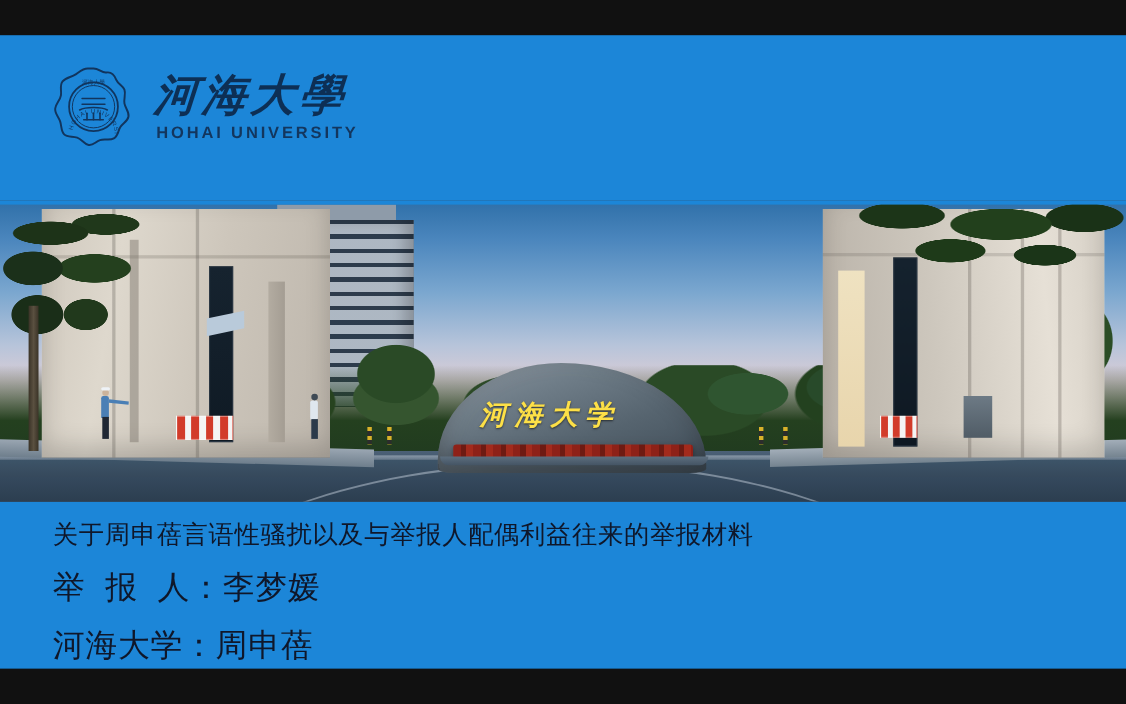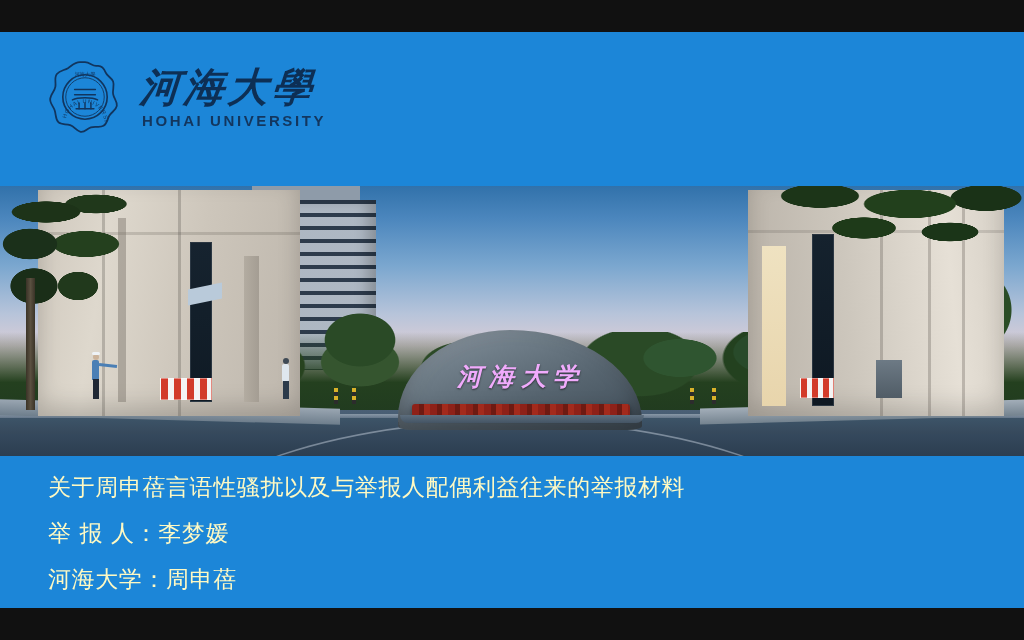--- a/index.html
+++ b/index.html
@@ -242,27 +242,27 @@
     content:""; position:absolute; inset:0;
     border-radius:inherit;
     background:
       linear-gradient(118deg, rgba(255,255,255,.10) 0 2px, transparent 2px 12px),
       linear-gradient(72deg, rgba(0,0,0,.12) 0 3px, transparent 3px 16px),
       linear-gradient(96deg, rgba(255,255,255,.06) 0 2px, transparent 2px 20px);
     opacity:.85;
   }
   .stone-text {
     position:absolute; left:436px; top:178px;
-    width:170px; text-align:center;
+    width:170px; text-align:left;
     font-family:"DejaVu Serif", serif;
     font-style:italic;
     font-weight:700;
     font-size:25px;
     letter-spacing:7px;
-    color:#f0abfc;
+    color:#fde047;
     text-shadow:0 1px 2px rgba(0,0,0,.6);
     white-space:nowrap;
     z-index:4;
   }
   .flowerbed {
     left:412px; top:222px; width:218px; height:13px;
     background:repeating-linear-gradient(to right,
       #8e2118 0 7px, #6e1a12 7px 12px, #a32a1c 12px 18px);
     border-radius:3px;
     box-shadow:0 2px 4px rgba(0,0,0,.35);
@@ -310,25 +310,25 @@
   }
 
   
   #caption {
     position:absolute; left:48px; top:444px;
     width:920px;
     color:#ffffff;
   }
   .cap-line {
     font-family:"DejaVu Sans", sans-serif;
-    color:#fef9c3;
+    color:#0f172a;
     white-space:nowrap;
   }
   .cap-title { font-size:23px; line-height:1.0; margin-bottom:23px; letter-spacing:.6px; }
-  .cap-row   { font-size:23px; line-height:1.0; margin-bottom:23px; letter-spacing:.6px; }
+  .cap-row   { font-size:29px; line-height:1.0; margin-bottom:23px; letter-spacing:.6px;font-family:Liberation Mono, monospace; }
 </style>
 </head>
 <body>
 
 <div id="slide">
 
   <div class="bar top"></div>
 
   <div id="blue">
 

